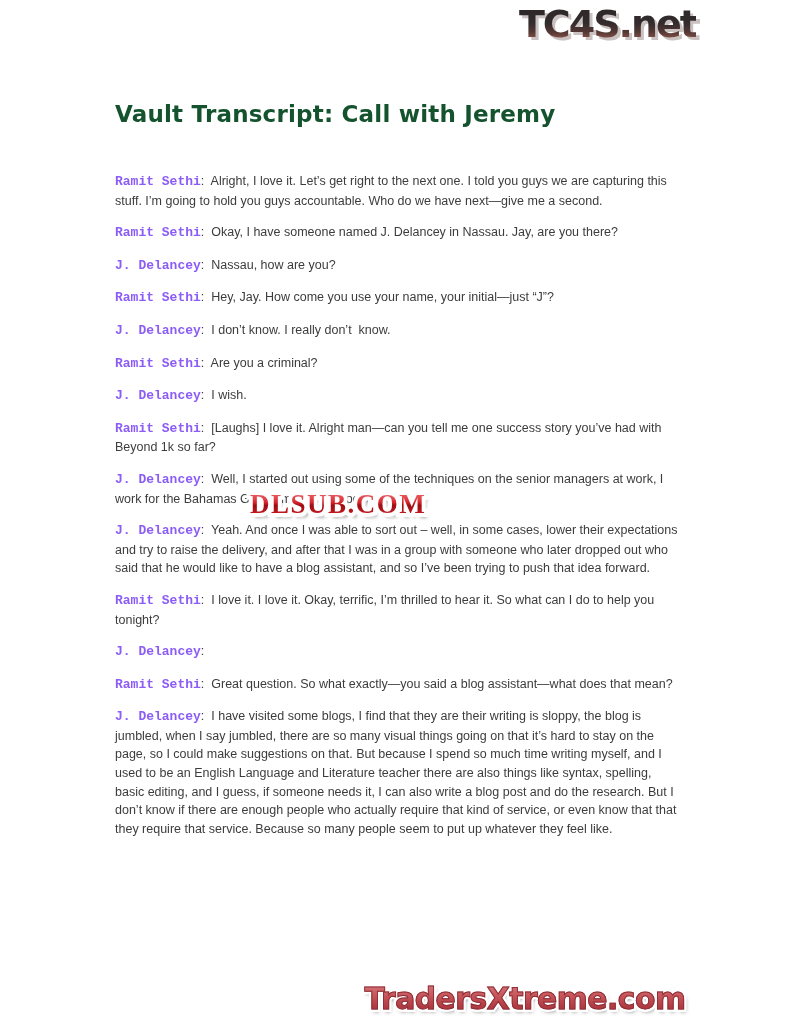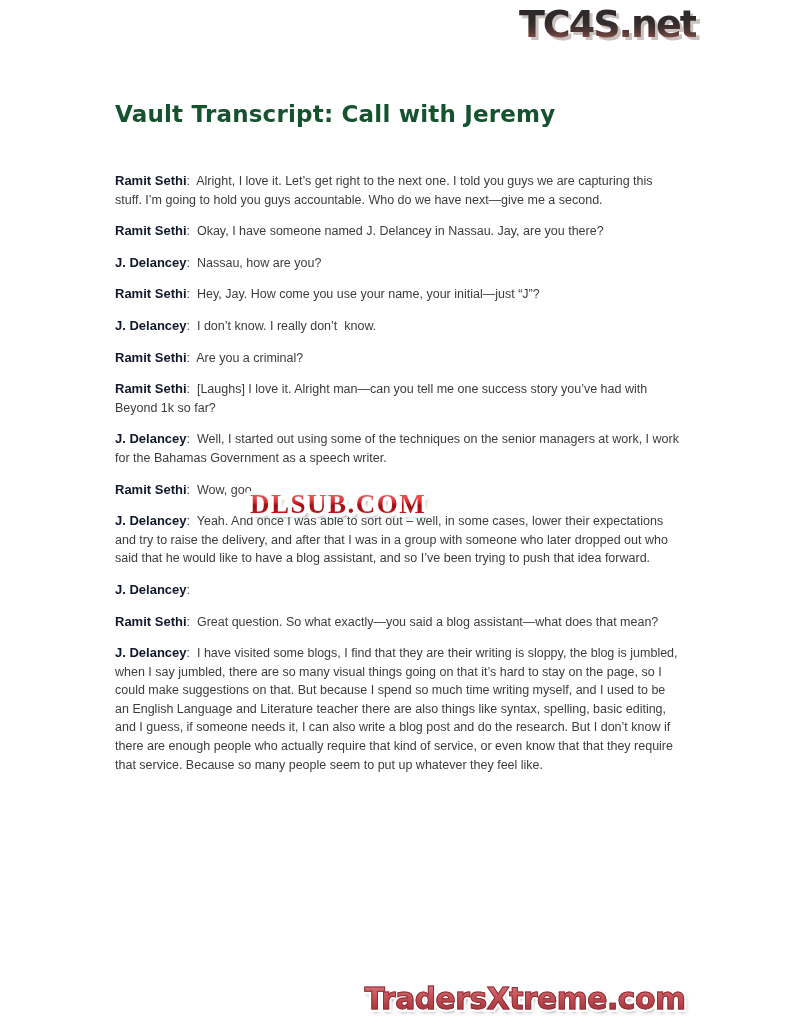--- a/index.html
+++ b/index.html
@@ -8,21 +8,21 @@
 
   
   .title{position:absolute;left:115px;top:101px;margin:0;
          font-family:"DejaVu Sans",sans-serif;font-weight:bold;font-size:23px;
          letter-spacing:0.2px;color:#14532d;}
 
   
   .transcript{position:absolute;left:115px;top:172px;width:566px;
               font-size:12.5px;line-height:18.6px;color:#3c3c3c;}
   .para{margin:0 0 13px 0;white-space:pre-wrap;}
-  .speaker{font-family:Liberation Sans, sans-serif;font-weight:bold;font-size:13px;color:#0f172a;}
+  .speaker{font-family:Liberation Mono, monospace;font-weight:bold;font-size:13px;color:#8b5cf6;}
   .colon{color:#3c3c3c;}
 
   
   .wm{position:absolute;white-space:nowrap;font-weight:bold;}
   .wm .back{position:absolute;left:0;top:0;}
   .wm .front{position:relative;}
 
   
   .tc4s{right:11px;top:2px;font-family:"DejaVu Sans",sans-serif;
         font-size:38px;letter-spacing:-2px;}
@@ -59,24 +59,25 @@
 
   <h1 class="title">Vault Transcript: Call with Jeremy</h1>
 
   <div class="transcript">
       <p class="para"><span class="speaker">Ramit Sethi</span><span class="colon">:  </span><span>Alright, I love it. Let’s get right to the next one. I told you guys we are capturing this stuff. I’m going to hold you guys accountable. Who do we have next—give me a second.</span></p>
       <p class="para"><span class="speaker">Ramit Sethi</span><span class="colon">:  </span><span>Okay, I have someone named J. Delancey in Nassau. Jay, are you there?</span></p>
       <p class="para"><span class="speaker">J. Delancey</span><span class="colon">:  </span><span>Nassau, how are you?</span></p>
       <p class="para"><span class="speaker">Ramit Sethi</span><span class="colon">:  </span><span>Hey, Jay. How come you use your name, your initial—just “J”?</span></p>
       <p class="para"><span class="speaker">J. Delancey</span><span class="colon">:  </span><span>I don’t know. I really don’t  know.</span></p>
       <p class="para"><span class="speaker">Ramit Sethi</span><span class="colon">:  </span><span>Are you a criminal?</span></p>
+      <p class="para"><span class="speaker">J. Delancey</span><span class="colon">:  </span><span>I wish.</span></p>
       <p class="para"><span class="speaker">Ramit Sethi</span><span class="colon">:  </span><span>[Laughs] I love it. Alright man—can you tell me one success story you’ve had with Beyond 1k so far?</span></p>
       <p class="para"><span class="speaker">J. Delancey</span><span class="colon">:  </span><span>Well, I started out using some of the techniques on the senior managers at work, I work for the Bahamas Government as a speech writer.</span></p>
-      <p class="para"><span class="speaker">Ramit Sethi</span><span class="colon">:  </span><span>Wow, goo</span></p>
       <p class="para"><span class="speaker">J. Delancey</span><span class="colon">:  </span><span>Yeah. And once I was able to sort out – well, in some cases, lower their expectations and try to raise the delivery, and after that I was in a group with someone who later dropped out who said that he would like to have a blog assistant, and so I’ve been trying to push that idea forward.</span></p>
+      <p class="para"><span class="speaker">Ramit Sethi</span><span class="colon">:  </span><span>I love it. I love it. Okay, terrific, I’m thrilled to hear it. So what can I do to help you tonight?</span></p>
       <p class="para"><span class="speaker">J. Delancey</span><span class="colon">:  </span><span></span></p>
       <p class="para"><span class="speaker">Ramit Sethi</span><span class="colon">:  </span><span>Great question. So what exactly—you said a blog assistant—what does that mean?</span></p>
       <p class="para"><span class="speaker">J. Delancey</span><span class="colon">:  </span><span>I have visited some blogs, I find that they are their writing is sloppy, the blog is jumbled, when I say jumbled, there are so many visual things going on that it’s hard to stay on the page, so I could make suggestions on that. But because I spend so much time writing myself, and I used to be an English Language and Literature teacher there are also things like syntax, spelling, basic editing, and I guess, if someone needs it, I can also write a blog post and do the research. But I don’t know if there are enough people who actually require that kind of service, or even know that that they require that service. Because so many people seem to put up whatever they feel like.</span></p>
     </div>
 
   <div class="wm dlsub">
     <span class="back">DLSUB.COM</span>
     <span class="front">DLSUB.COM</span>
   </div>
 

